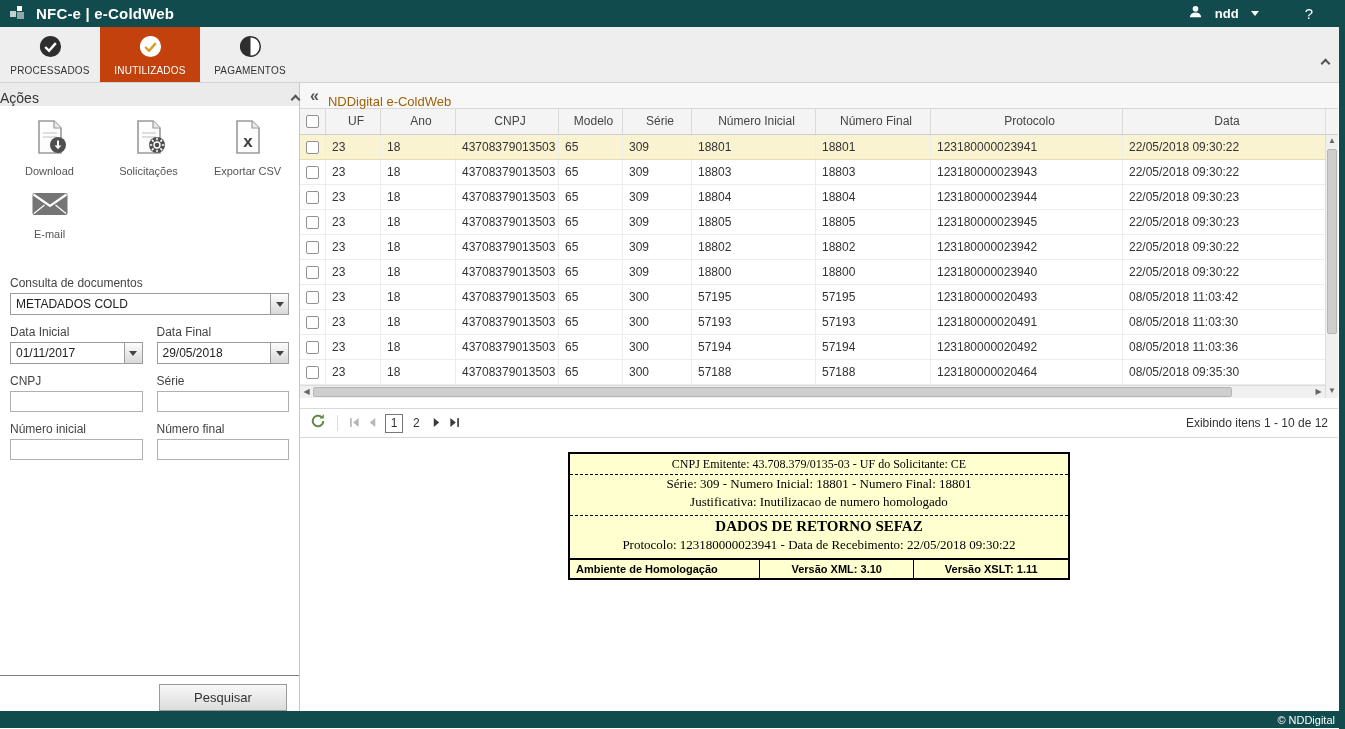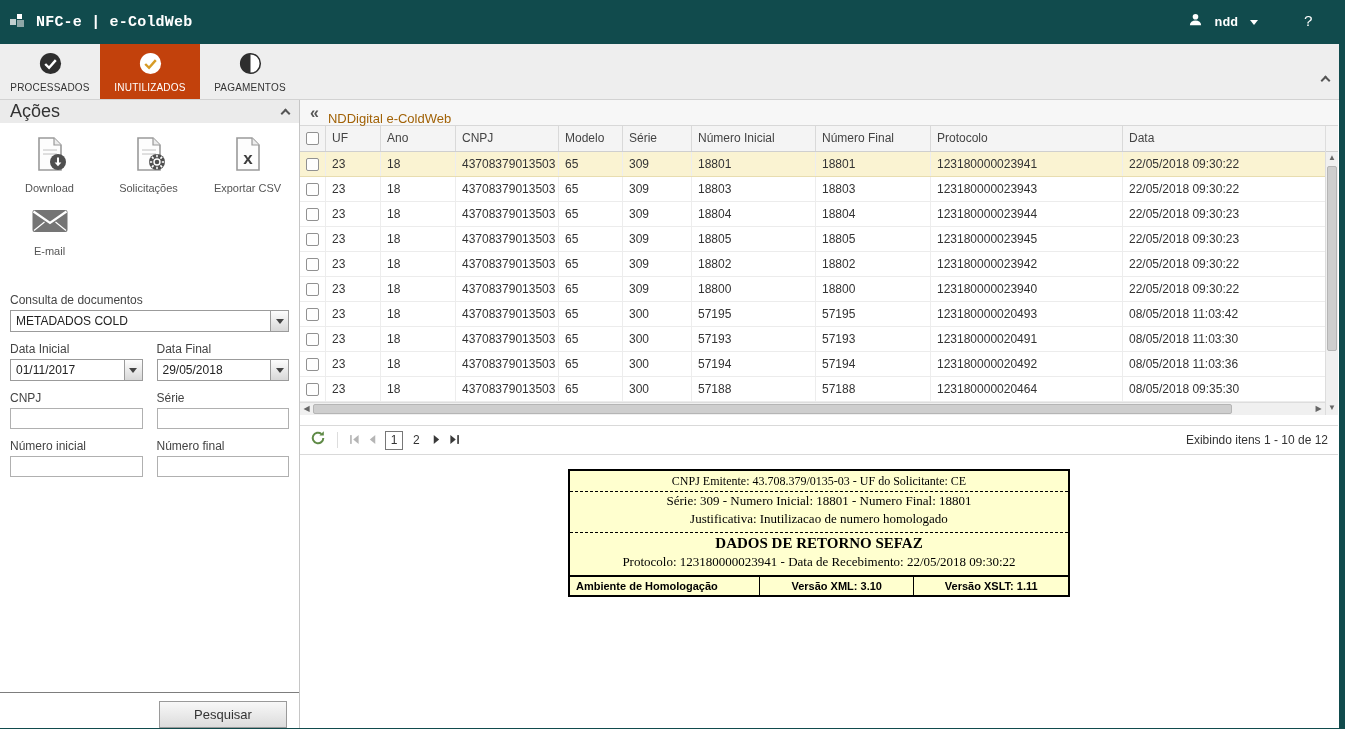--- a/index.html
+++ b/index.html
@@ -3,41 +3,41 @@
 <meta charset="utf-8">
 <style>
   * { box-sizing: border-box; margin: 0; padding: 0; }
   html,body { background:#fff; }
   body { font-family:"Liberation Sans", sans-serif; }
   [data-interactable="true"] { cursor:pointer; }
 
   .app { position:relative; width:1345px; height:729px; overflow:hidden; background:#fff; }
 
   
-  .topbar { height:44px; background:#114b4d; display:flex; justify-content:space-between; color:#fff;font-family:Liberation Mono, monospace; }
+  .topbar { height:27px; background:#114b4d; display:flex; justify-content:space-between; color:#fff; }
   .topbar-left { display:flex; align-items:center; gap:9px; padding-left:9px; }
   .app-title { font-size:15px; font-weight:600; letter-spacing:.2px; }
   .topbar-right { display:flex; align-items:center; gap:12px; padding-right:32px; }
   .user-name { font-size:13px; font-weight:bold; }
   .caret-down { width:0; height:0; border-left:4px solid transparent; border-right:4px solid transparent; border-top:5px solid #fff; display:inline-block; }
   .help { font-size:15px; margin-left:34px; }
 
   
   .tabbar { height:56px; background:#eeeeee; border-bottom:1px solid #d2d2d2; display:flex; position:relative; }
   .tab { width:100px; height:100%; display:flex; flex-direction:column; align-items:center; justify-content:center; gap:4px; font-size:10px; color:#333; letter-spacing:.2px; }
   .tab.active { background:#c2410c; color:#fff; }
   .toolbar-collapse { position:absolute; right:16px; top:50%; margin-top:-2px; }
   .chev-up { display:inline-block; width:7px; height:7px; border-left:2px solid #555; border-top:2px solid #555; transform:rotate(45deg); }
 
   
   .content { display:flex; height:628px; }
 
   
   .sidebar { width:300px; border-right:1px solid #c6c6c6; background:#fff; display:flex; flex-direction:column; }
-  .panel-header { background:#ebebeb; height:23px; padding:0 10px; font-size:18px; color:#333; display:flex; align-items:center; justify-content:space-between; }
+  .panel-header { background:#ebebeb; height:23px; padding:0 0; font-size:14px; color:#333; display:flex; align-items:flex-end; justify-content:space-between; }
   .actions-body { padding:12px 0 16px; display:flex; flex-wrap:wrap; }
   .action { width:99px; display:flex; flex-direction:column; align-items:center; gap:5px; margin-bottom:12px; }
   .action-label { font-size:11px; color:#555; }
   .filter-body { padding:8px 10px 0; }
   .field-label { font-size:12px; color:#444; margin-bottom:3px; }
   .field-select { position:relative; height:22px; border:1px solid #9b9b9b; background:#fff; display:flex; align-items:center; padding-left:5px; font-size:12px; color:#222; }
   .dd-btn { position:absolute; right:0; top:0; bottom:0; width:18px; background:linear-gradient(#fdfdfd,#d8d8d8); border-left:1px solid #9b9b9b; display:flex; align-items:center; justify-content:center; }
   .dd-btn i { width:0; height:0; border-left:4px solid transparent; border-right:4px solid transparent; border-top:5px solid #444; }
   .form-group { margin-bottom:10px; }
   .form-row { display:flex; gap:14px; margin-bottom:10px; }
@@ -50,21 +50,21 @@
   
   .main { flex:1; display:flex; flex-direction:column; background:#fff; padding-right:7px; }
   .breadcrumb-bar { height:26px; background:#f7f7f7; border-bottom:1px solid #d8d8d8; display:flex; align-items:center; padding:0 10px; }
   .collapse-gly { font-size:16px; font-weight:bold; color:#555; margin-right:9px; line-height:1; }
   .breadcrumb { font-size:13px; color:#a16207;margin-top:12px; }
 
   
   .grid { display:flex; }
   .grid-left { flex:1; min-width:0; }
   .grid-header { display:flex; height:26px; background:#f4f4f4; border-bottom:1px solid #cfcfcf; }
-  .hcell { font-size:12px; line-height:25px; padding-left:6px; color:#444; border-right:1px solid #d9d9d9; white-space:nowrap; overflow:hidden; }
+  .hcell { font-size:12px; line-height:25px; padding-left:6px; color:#444; border-right:1px solid #d9d9d9; white-space:nowrap; overflow:hidden;text-align:center; }
   .grid-row { display:flex; height:25px; border-bottom:1px solid #ececec; background:#fff; }
   .grid-row.selected { background:#faf3d2; border-bottom:1px solid #e8ddb0; }
   .gcell { font-size:12px; line-height:24px; padding-left:6px; color:#333; border-right:1px solid #ededed; white-space:nowrap; overflow:hidden; }
   .cell-cb { width:26px; display:flex; align-items:center; justify-content:center; border-right:1px solid #ededed; }
   .grid-header .cell-cb { border-right:1px solid #d9d9d9; }
   .c0{width:55px}.c1{width:75px}.c2{width:103px}.c3{width:64px}.c4{width:69px}
   .c5{width:124px}.c6{width:115px}.c7{width:192px}.c8{flex:1;border-right:none}
   .checkbox { width:13px; height:13px; border:1px solid #919191; background:#fefefe; border-radius:2px; display:inline-block; }
   .hscroll { height:13px; background:#f0f0f0; border-top:1px solid #ddd; display:flex; align-items:center; }
   .hs-arrow { width:13px; font-size:8px; color:#666; text-align:center; line-height:12px; }

